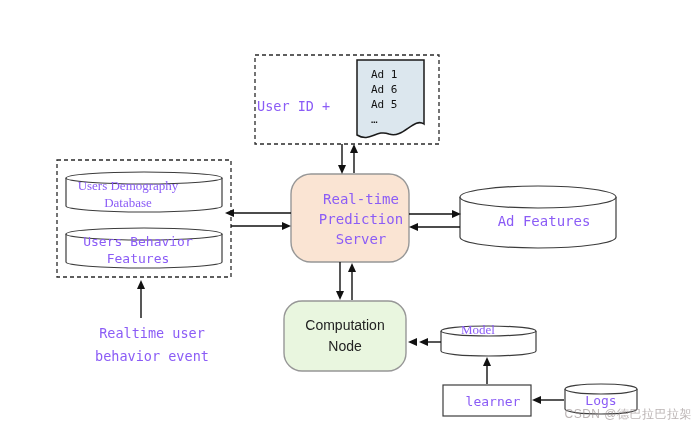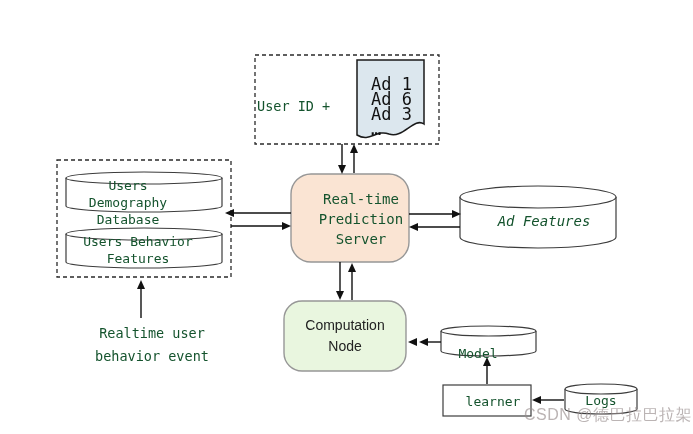--- a/index.html
+++ b/index.html
@@ -11,42 +11,42 @@
     color:#111;
     overflow:hidden;
   }
   .stage svg{position:absolute;left:0;top:0;}
   .label{
     position:absolute;
     white-space:pre-line;
     text-align:center;
     font-size:13px;
     line-height:17px;
-    color:#14532d;
+    color:#8b5cf6;
   }
   .lbl-user-id{left:257px;top:98px;text-align:left;white-space:nowrap;font-size:13.5px;}
-  .ad-list{position:absolute;left:371px;top:77px;text-align:left;font-size:17px;line-height:15px;}
+  .ad-list{position:absolute;left:371px;top:67px;text-align:left;font-size:11px;line-height:15px;}
   .ad-list div{white-space:nowrap;}
-  .lbl-demography{left:66px;top:177px;width:124px;}
+  .lbl-demography{left:66px;top:177px;width:124px;font-family:Liberation Serif, serif;}
   .lbl-behavior{left:66px;top:233px;width:144px;}
   .lbl-server{left:291px;top:189px;width:140px;font-size:14px;line-height:20px;}
-  .lbl-adfeatures{left:460px;top:213px;width:168px;font-size:14px;font-style:italic;}
+  .lbl-adfeatures{left:460px;top:213px;width:168px;font-size:14px;}
   .lbl-computation{
     left:284px;top:315px;width:122px;
     font-family:"Liberation Sans","DejaVu Sans",sans-serif;
     font-size:14px;line-height:21px;color:#222;
   }
-  .lbl-model{left:441px;top:345px;width:74px;}
+  .lbl-model{left:441px;top:321px;width:74px;font-family:Liberation Serif, serif;}
   .lbl-learner{left:443px;top:393px;width:100px;}
   .lbl-logs{left:565px;top:392px;width:72px;}
   .lbl-realtime{left:72px;top:322px;width:160px;font-size:13.5px;line-height:23px;}
   .lbl-watermark{
     left:500px;top:406px;width:192px;
     text-align:right;
-    font-size:16px;letter-spacing:.5px;
+    font-size:12px;letter-spacing:.5px;
     color:rgba(150,140,140,.65);
     font-family:"Liberation Sans","DejaVu Sans",sans-serif;
     white-space:nowrap;
   }
   
   .dashed{fill:none;stroke:#2a2a2a;stroke-width:1.3;stroke-dasharray:4 3;}
   .cyl{fill:#ffffff;stroke:#3c3c3c;stroke-width:1.2;}
   .rectnode{fill:#ffffff;stroke:#3c3c3c;stroke-width:1.2;}
   .round{stroke:#979797;stroke-width:1.4;}
   .doc{stroke:#1a1a1a;stroke-width:1.5;}
@@ -146,21 +146,21 @@
       <line x1="141" y1="318" x2="141" y2="288"></line>
       <polygon points="137,289 145,289 141,280"></polygon>
     </g>
   </svg>
 
   <div class="label lbl-user-id">User ID +</div>
 
   <div class="ad-list">
     <div>Ad 1</div>
     <div>Ad 6</div>
-    <div>Ad 3</div>
+    <div>Ad 5</div>
     <div>…</div>
   </div>
 
   <div class="label lbl-demography">Users Demography
 Database</div>
 
   <div class="label lbl-behavior">Users Behavior
 Features</div>
 
   <div class="label lbl-server">Real-time

